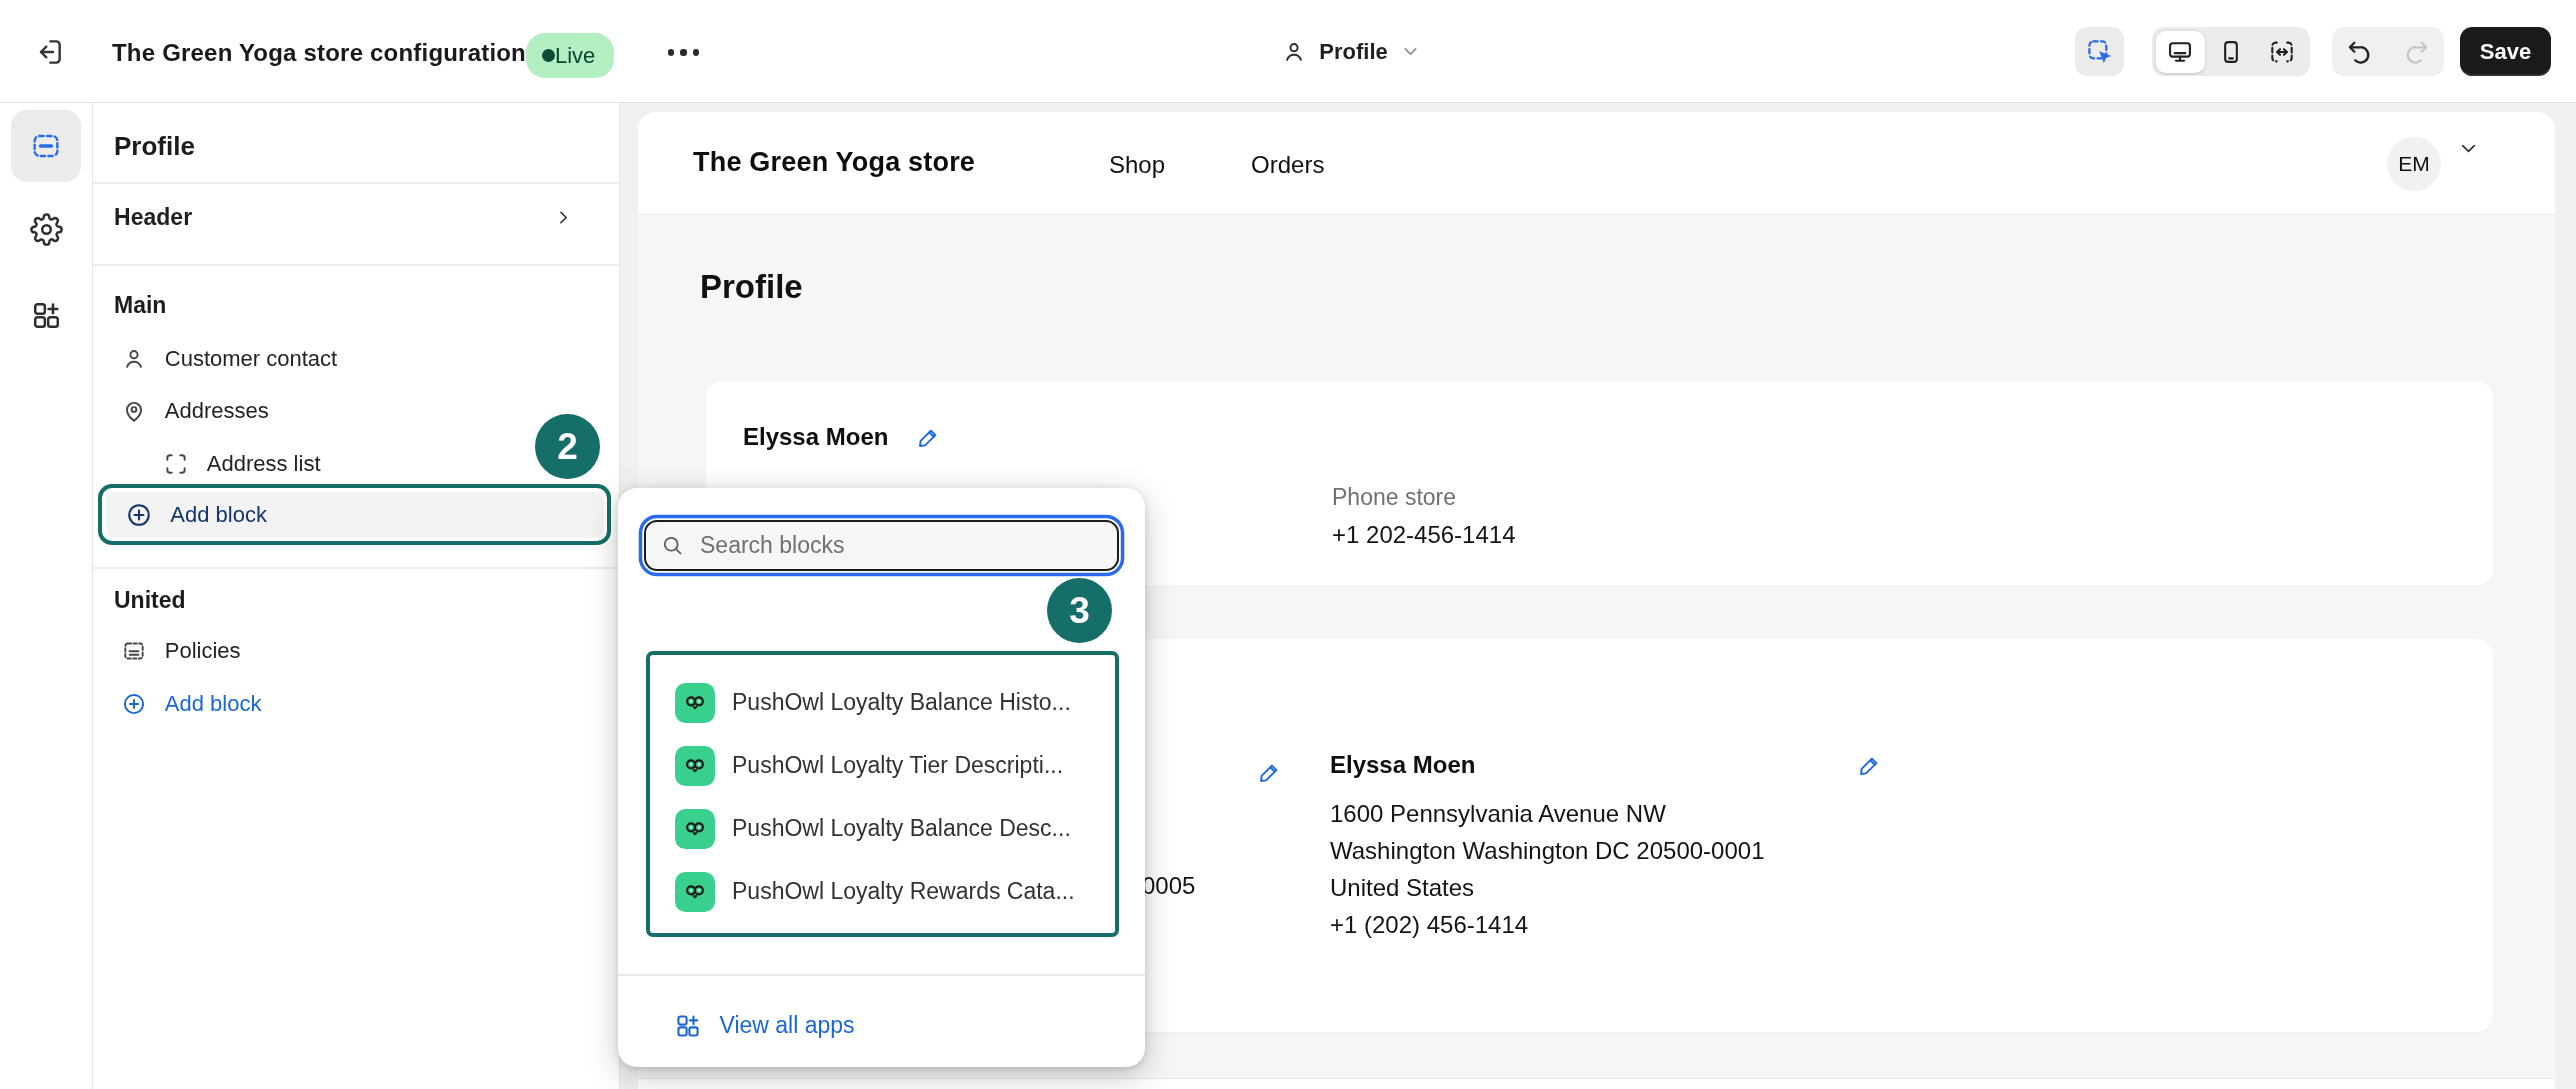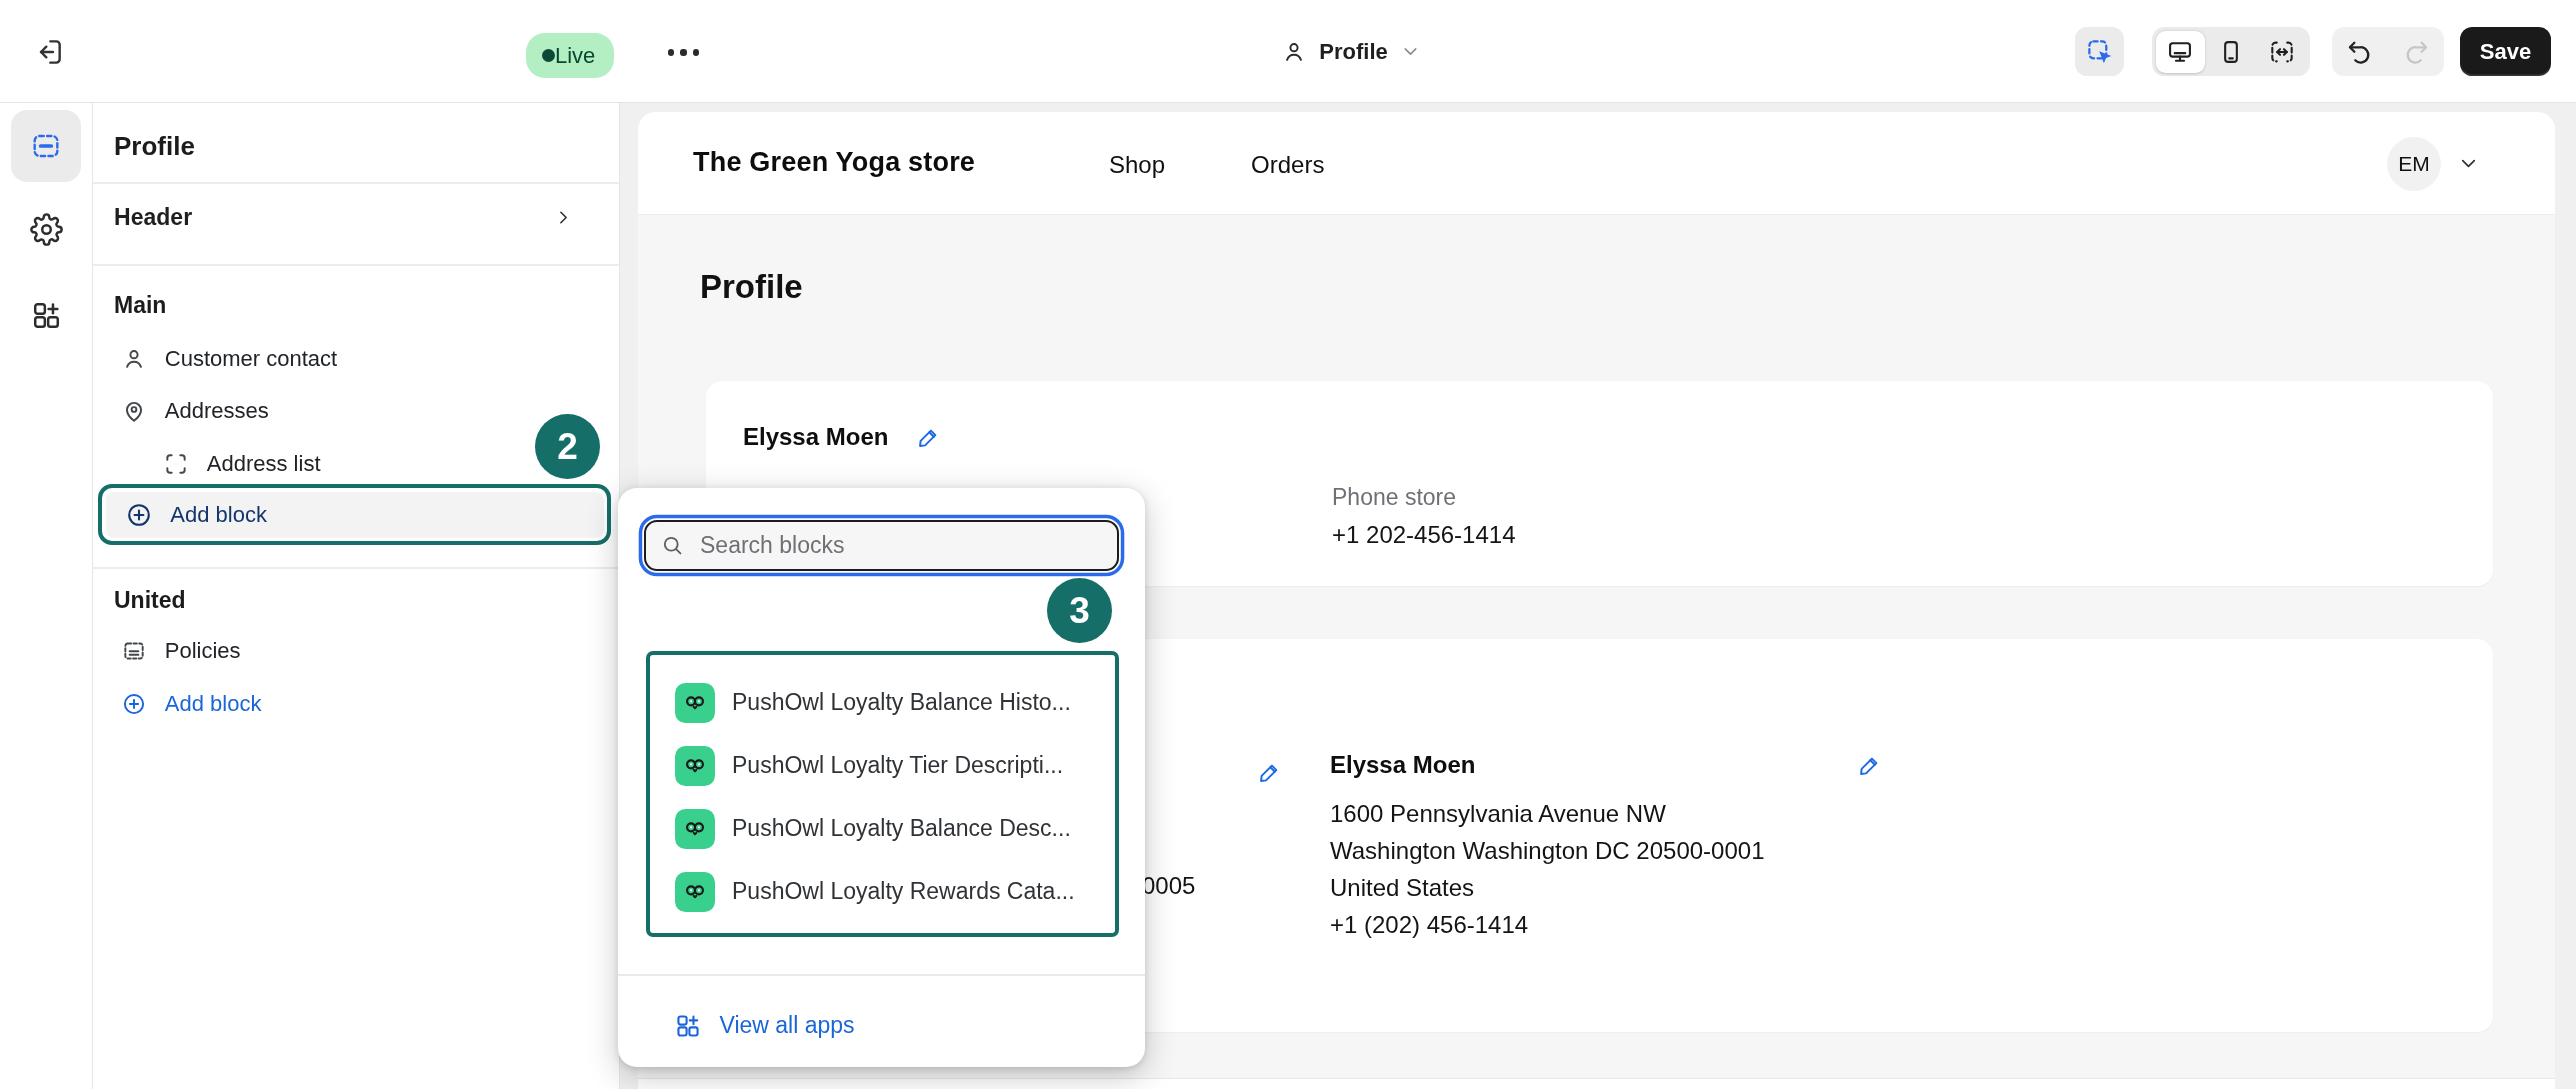--- a/index.html
+++ b/index.html
@@ -81,21 +81,21 @@
   .viewapps{position:absolute;left:56px;top:513px;height:49px;display:flex;align-items:center;gap:17.5px;color:var(--link-blue);cursor:pointer;}
   .viewapps .lic{width:28px;height:28px;}
   .viewapps .lbl{font-size:23px;font-weight:500;}
 
   
   .preview{position:absolute;left:638px;top:112px;width:1917px;height:978px;background:#f6f6f6;border-radius:17.5px 17.5px 0 0;overflow:hidden;z-index:10;}
   .pv-header{position:absolute;left:0;top:0;width:100%;height:103px;background:#fff;border-bottom:1.8px solid #ececec;}
   .pv-store{position:absolute;left:55px;top:35px;font-size:27px;font-weight:650;color:#0d0d0d;letter-spacing:0.2px;cursor:pointer;}
   .pv-nav{position:absolute;left:471px;top:39px;display:flex;gap:86px;}
   .pv-nav a{font-size:24px;color:#111;text-decoration:none;cursor:pointer;}
-  .pv-acct{position:absolute;left:1749px;top:24.5px;display:flex;align-items:center;gap:16px;cursor:pointer;}
+  .pv-acct{position:absolute;left:1749px;top:24.5px;display:flex;align-items:flex-start;gap:16px;cursor:pointer;}
   .pv-avatar{width:54px;height:54px;border-radius:50%;background:#f1f1f1;display:flex;align-items:center;justify-content:center;font-size:21px;color:#111;}
   .pv-acct .chev{width:23px;height:23px;color:#333;}
   .pv-h1{position:absolute;left:62px;top:156px;font-size:33px;font-weight:700;color:#111;}
   .card{position:absolute;left:68px;width:1787px;background:#fff;border-radius:16px;box-shadow:0 0.9px 1.8px rgba(0,0,0,.04);}
   .card1{top:269px;height:205px;}
   .card2{top:527px;height:393px;}
   .c-name{position:absolute;font-size:24px;font-weight:650;color:#0e0e0e;}
   .pencil{position:absolute;width:26px;height:26px;color:#1d6ae5;cursor:pointer;}
   .f-label{position:absolute;font-size:23px;color:#6d7175;}
   .f-value{position:absolute;font-size:24px;color:#141414;}
@@ -106,20 +106,21 @@
 <body>
 
 <header class="topbar">
   <span class="exit">
     <svg class="ic" viewBox="0 0 24 24" stroke-width="1.9">
         <path d="M13 4h4.5A2.5 2.5 0 0 1 20 6.5v11a2.5 2.5 0 0 1-2.5 2.5H13"></path>
         <path d="M10 8l-4 4 4 4"></path>
         <path d="M6 12h9"></path>
       </svg>
   </span>
+  <span class="title">The Green Yoga store configuration</span>
   <span class="live-pill">
     <i class="dot"></i>
     <span class="txt">Live</span>
   </span>
   <span class="overflow">
       <i></i>
       <i></i>
       <i></i>
     </span>
 

